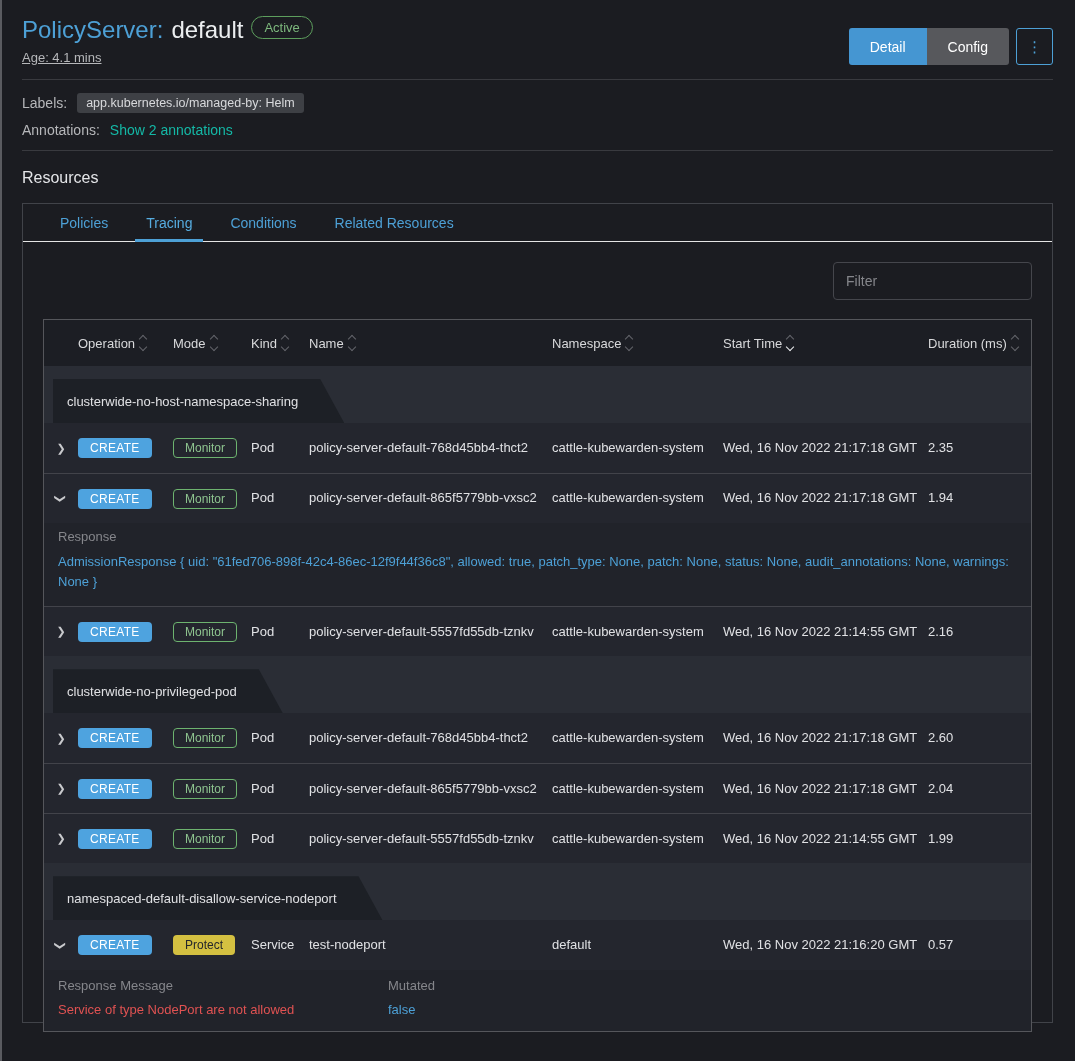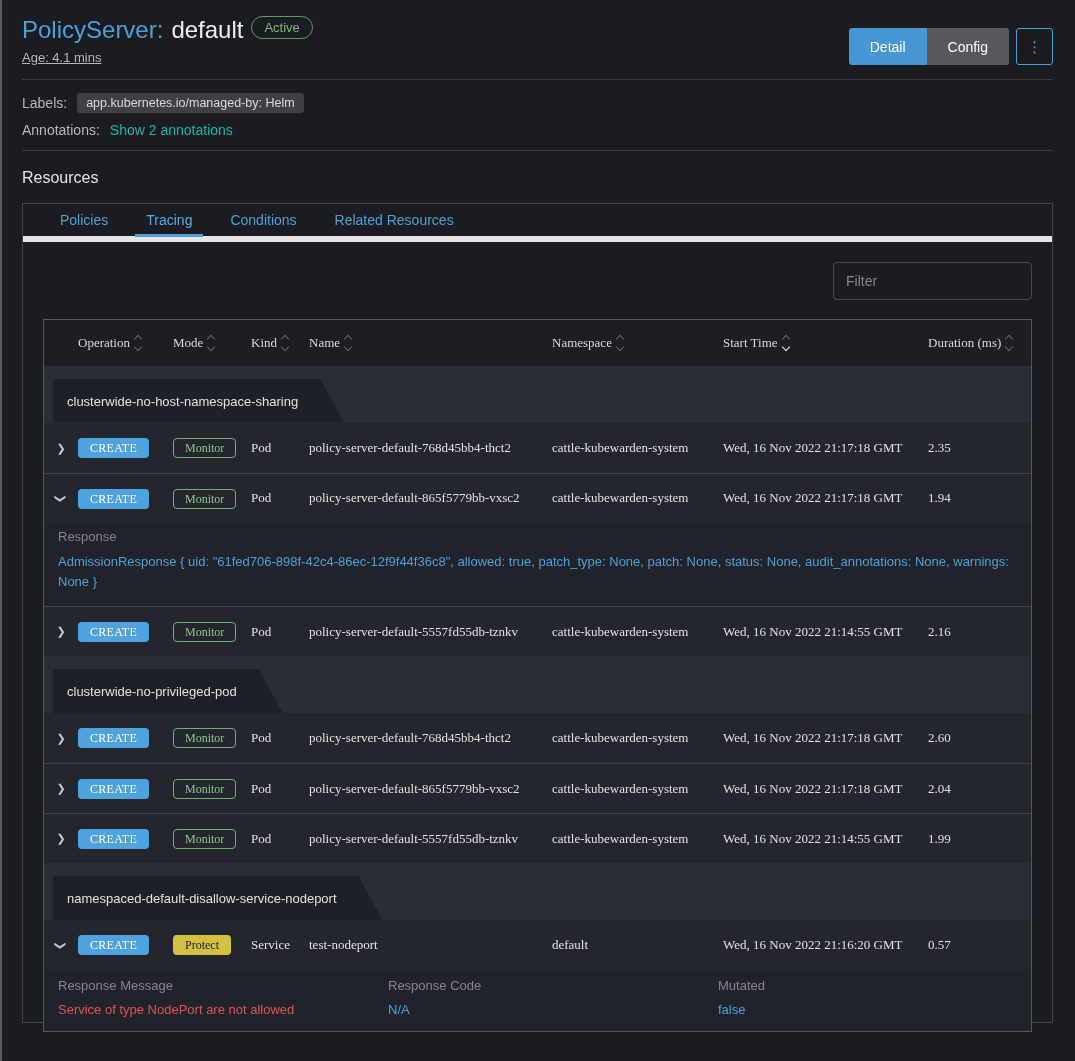--- a/index.html
+++ b/index.html
@@ -36,37 +36,37 @@
   
   .meta { margin-top:13px; font-size:14px; }
   .meta-row { display:flex; align-items:center; margin-bottom:9px; }
   .meta-label { color:#b6b7ba; margin-right:10px; }
   .chip { background:#3e4045; color:#d8d9dc; font-size:12.5px; border-radius:3px; padding:3px 9px; }
   .link { color:#14b8a6; text-decoration:none; font-size:14px; cursor:pointer; }
 
   
   .section-heading { margin-top:18px; font-size:16px; font-weight:400; color:#e4e5e8; }
   .panel { margin-top:16px; border:1px solid #414349; height:820px; }
-  .tabstrip { display:flex; border-bottom:6px solid #e5e5e5; height:38px; padding-left:18px; }
+  .tabstrip { display:flex; border-bottom:1px solid #e5e5e5; height:38px; padding-left:18px; }
   .tab { font-size:14px; color:#4da0d6; padding:0 19px; display:flex; align-items:center;
          position:relative; cursor:pointer; }
   .tab.active { color:#56ace0; }
   .tab.active::after { content:""; position:absolute; left:8px; right:8px; bottom:-1px;
          height:3px; background:#4da0d6; }
   .panel-body { padding:20px; }
 
   
   .filter-row { display:flex; justify-content:flex-end; margin-bottom:19px; }
   .filter-input { width:199px; height:38px; background:transparent; border:1px solid #45464c;
         border-radius:4px; color:#dcdde0; font-size:14px; padding:0 12px; font-family:inherit; }
   .filter-input::placeholder { color:#85868b; }
 
   
   .sortable { border:1px solid #55565b; font-size:13px; }
-  .grid { display:grid; grid-template-columns:34px 95px 78px 58px 243px 171px 205px 1fr; align-items:center;font-family:Liberation Serif, serif; }
+  .grid { display:grid; grid-template-columns:34px 95px 78px 58px 243px 171px 205px 1fr; align-items:center; }
   .thead { background:#1c1e24; height:46px; color:#d8d9db; }
   .th { display:flex; align-items:center; gap:5px; }
   .carets { display:inline-flex; flex-direction:column; gap:2px; }
   .caret { width:6px; height:6px; border:solid #63646a; border-width:0 1.5px 1.5px 0; }
   .caret.up { transform:rotate(-135deg); }
   .caret.down { transform:rotate(45deg); }
   .caret.active { border-color:#eceef0; }
 
   .group-band { background:#2a2d35; height:57px; position:relative; }
   .group-tab { position:absolute; left:9px; bottom:0; height:44px; background:#1d2026;
@@ -308,24 +308,20 @@
           <div class="cell">default</div>
           <div class="cell">Wed, 16 Nov 2022 21:16:20 GMT</div>
           <div class="cell dur">0.57</div>
         </div>
         <div class="detail-cols">
           <div class="detail-col">
             <div class="detail-label">Response Message</div>
             <div class="val-error">Service of type NodePort are not allowed</div>
           </div>
           <div class="detail-col">
-            <div class="detail-label">Response Code</div>
-            <div class="val-link">N/A</div>
-          </div>
-          <div class="detail-col">
             <div class="detail-label">Mutated</div>
             <div class="val-link">false</div>
           </div>
         </div>
 
       </div>
     </div>
   </div>
 </div>
 

